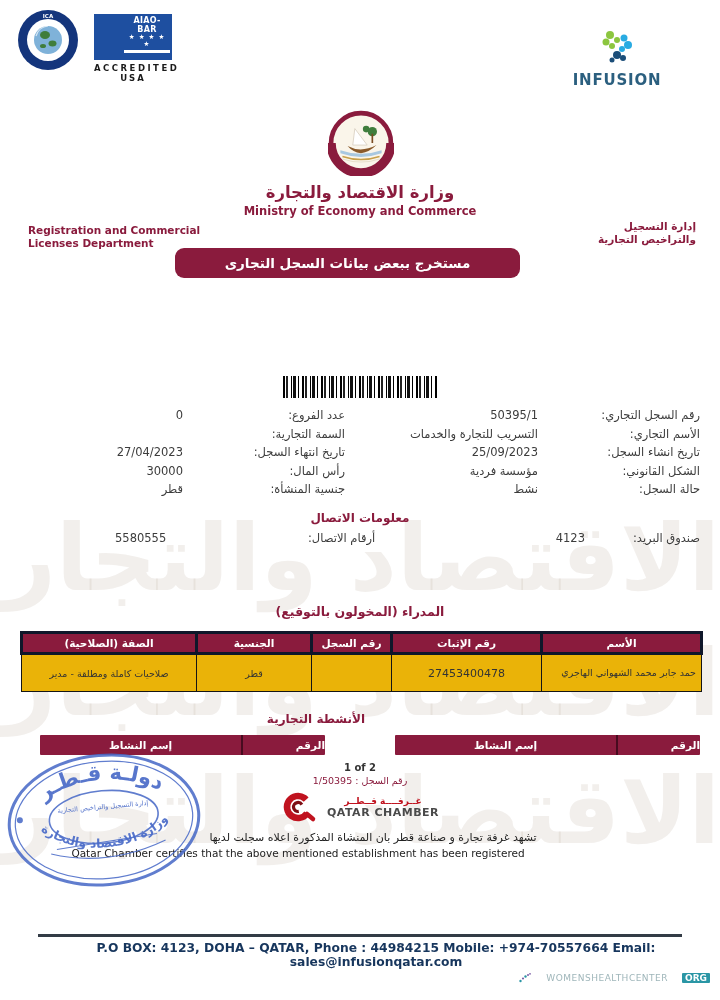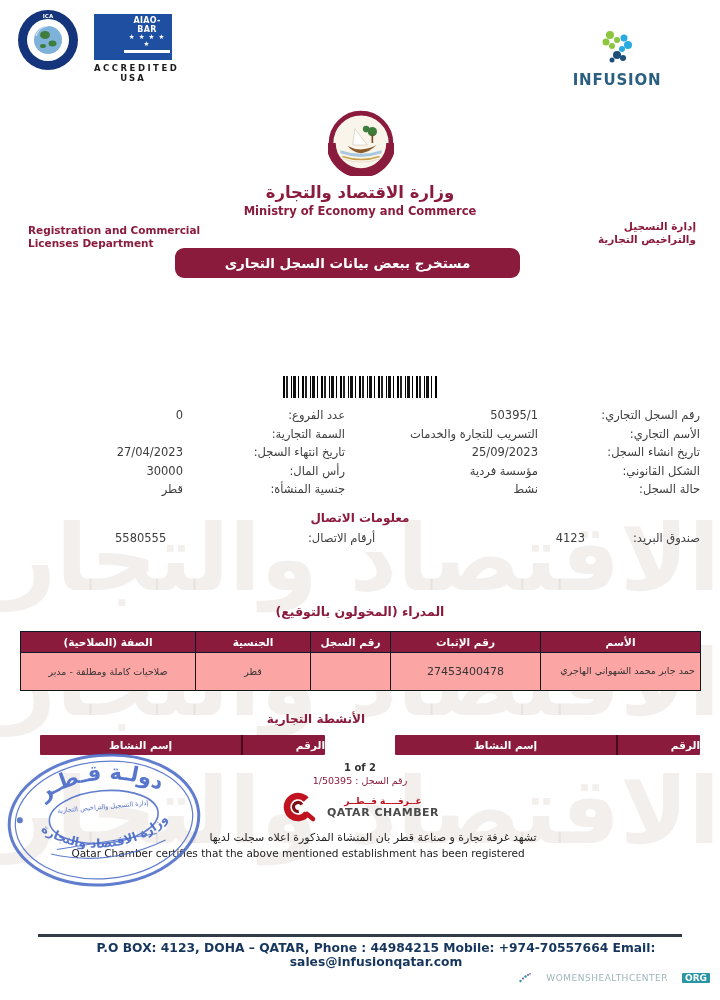--- a/index.html
+++ b/index.html
@@ -52,22 +52,22 @@
   .fvalue { margin-right:12px; }
 
   
   .contact-title { top:511px; left:0; width:720px; text-align:center; color:#8a1b3d; font-size:12px; font-weight:bold; direction:rtl; }
   .c-lab { font-size:11.5px; color:#3c3c3c; direction:rtl; }
   .c-val { font-size:11.5px; color:#3c3c3c; }
 
   
   .managers-title { top:604px; left:0; width:720px; text-align:center; color:#8a1b3d; font-size:12.5px; font-weight:bold; direction:rtl; }
   .mtable { left:20px; top:631px; width:680px; border-collapse:collapse; direction:rtl; table-layout:fixed; }
-  .mtable th { background:#8a1b3d; color:#fff; font-size:10.5px; font-weight:bold; border:1px solid #0f172a; height:21px; }
-  .mtable td { background:#fca5a5; border:1px solid #151515; height:38px; vertical-align:middle; color:#333; }
+  .mtable th { background:#8a1b3d; color:#fff; font-size:10.5px; font-weight:bold; border:3px solid #0f172a; height:21px; }
+  .mtable td { background:#eab308; border:1px solid #151515; height:38px; vertical-align:middle; color:#333; }
   .td-name { font-size:9.5px; text-align:right; padding:2px 5px; line-height:1.3; }
   .td-id   { font-size:11px;  text-align:center; }
   .td-ctr  { font-size:9.5px; text-align:center; }
 
   
   .activities-title { top:712px; left:0; width:632px; text-align:center; color:#8a1b3d; font-size:12px; font-weight:bold; direction:rtl; }
   .actbar { top:735px; height:20px; background:#8a1b3d; color:#fff; font-size:10.5px; font-weight:bold;
             display:flex; direction:rtl; align-items:center; border-radius:1px; }
   .actbar-right { right:20px; width:305px; }
   .actbar-left  { left:40px;  width:285px; }

